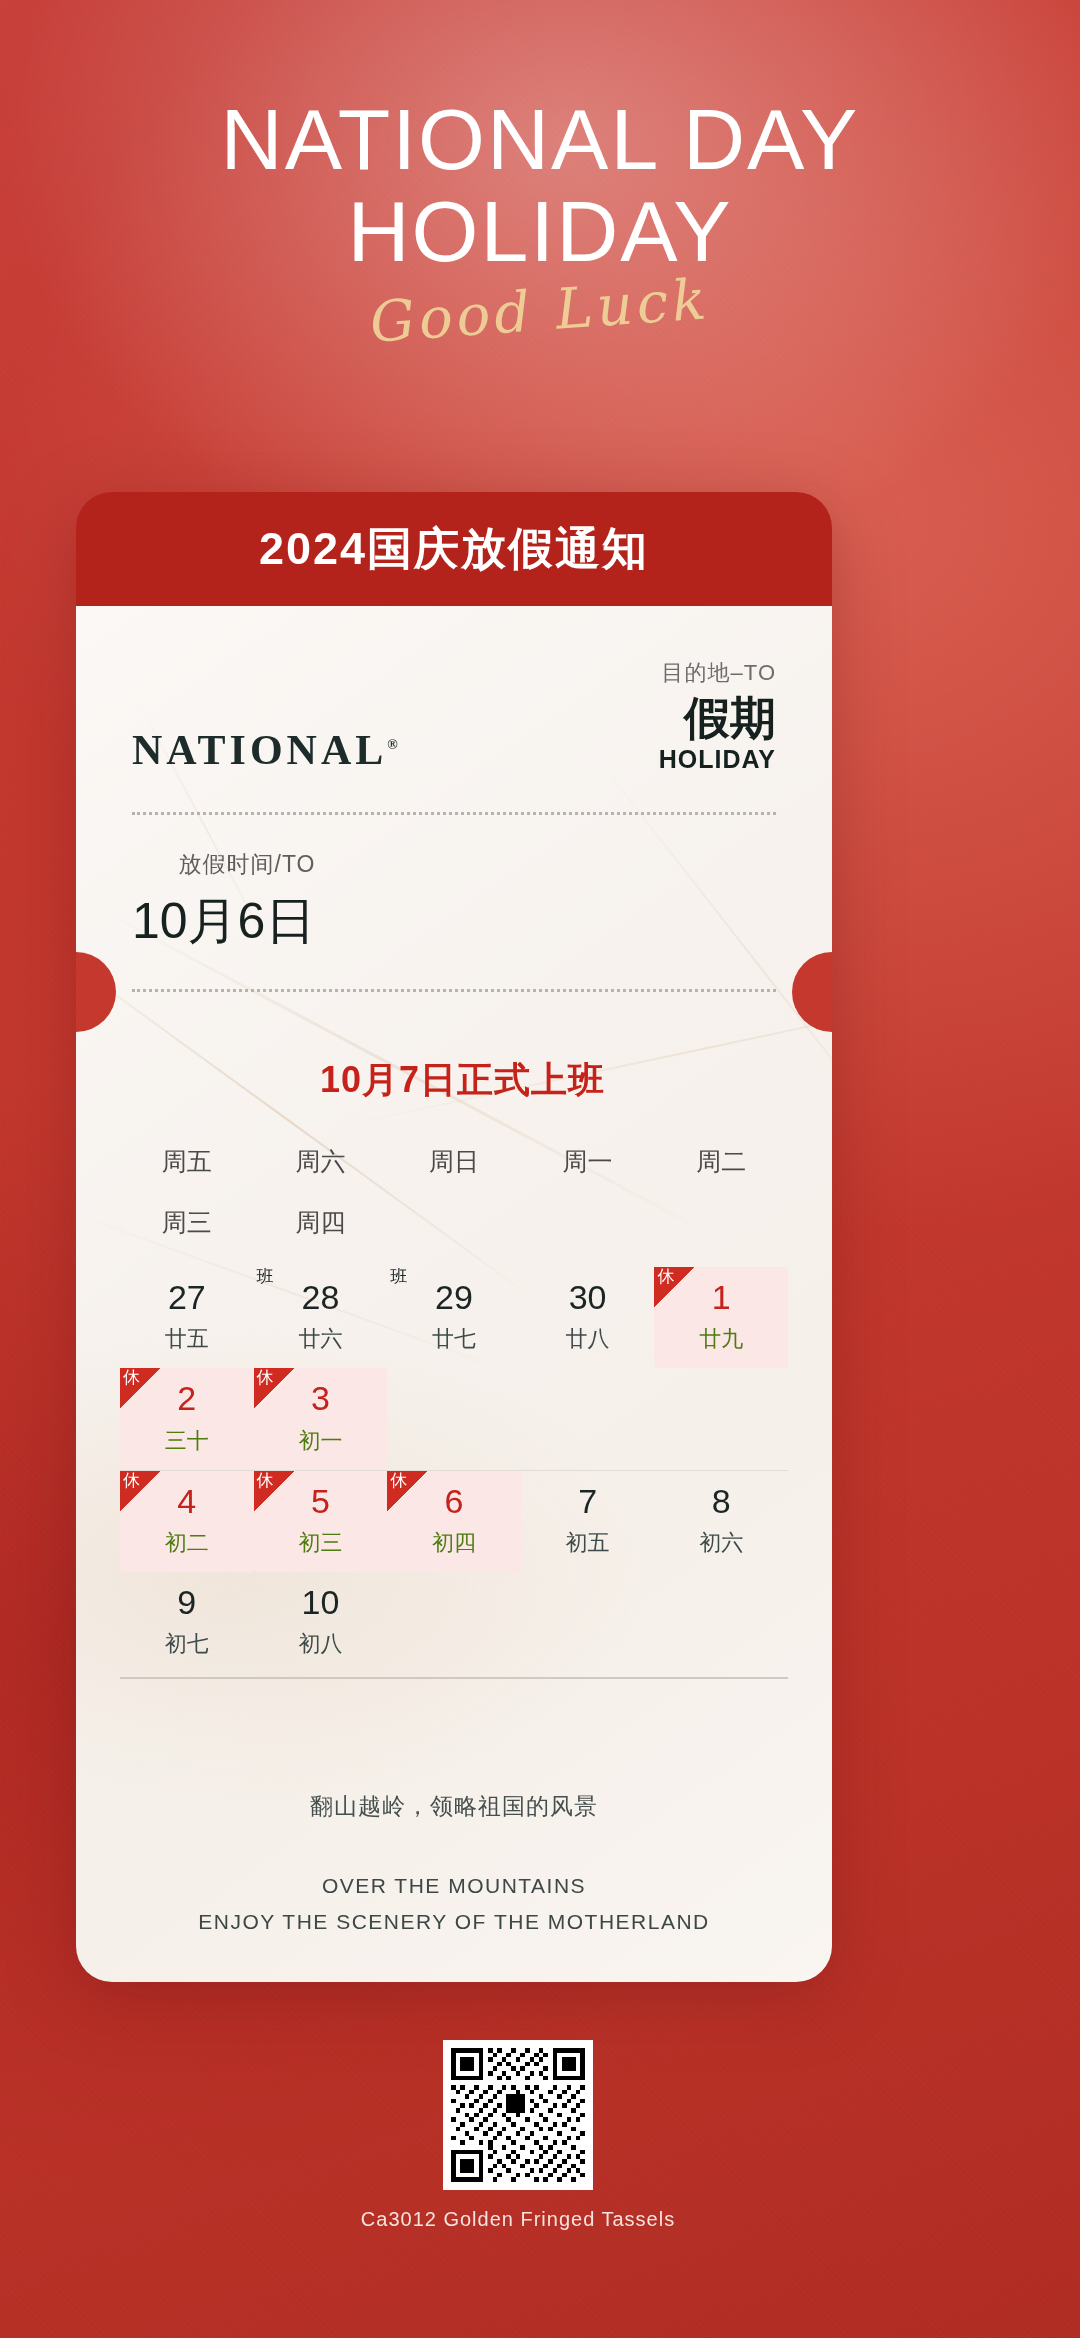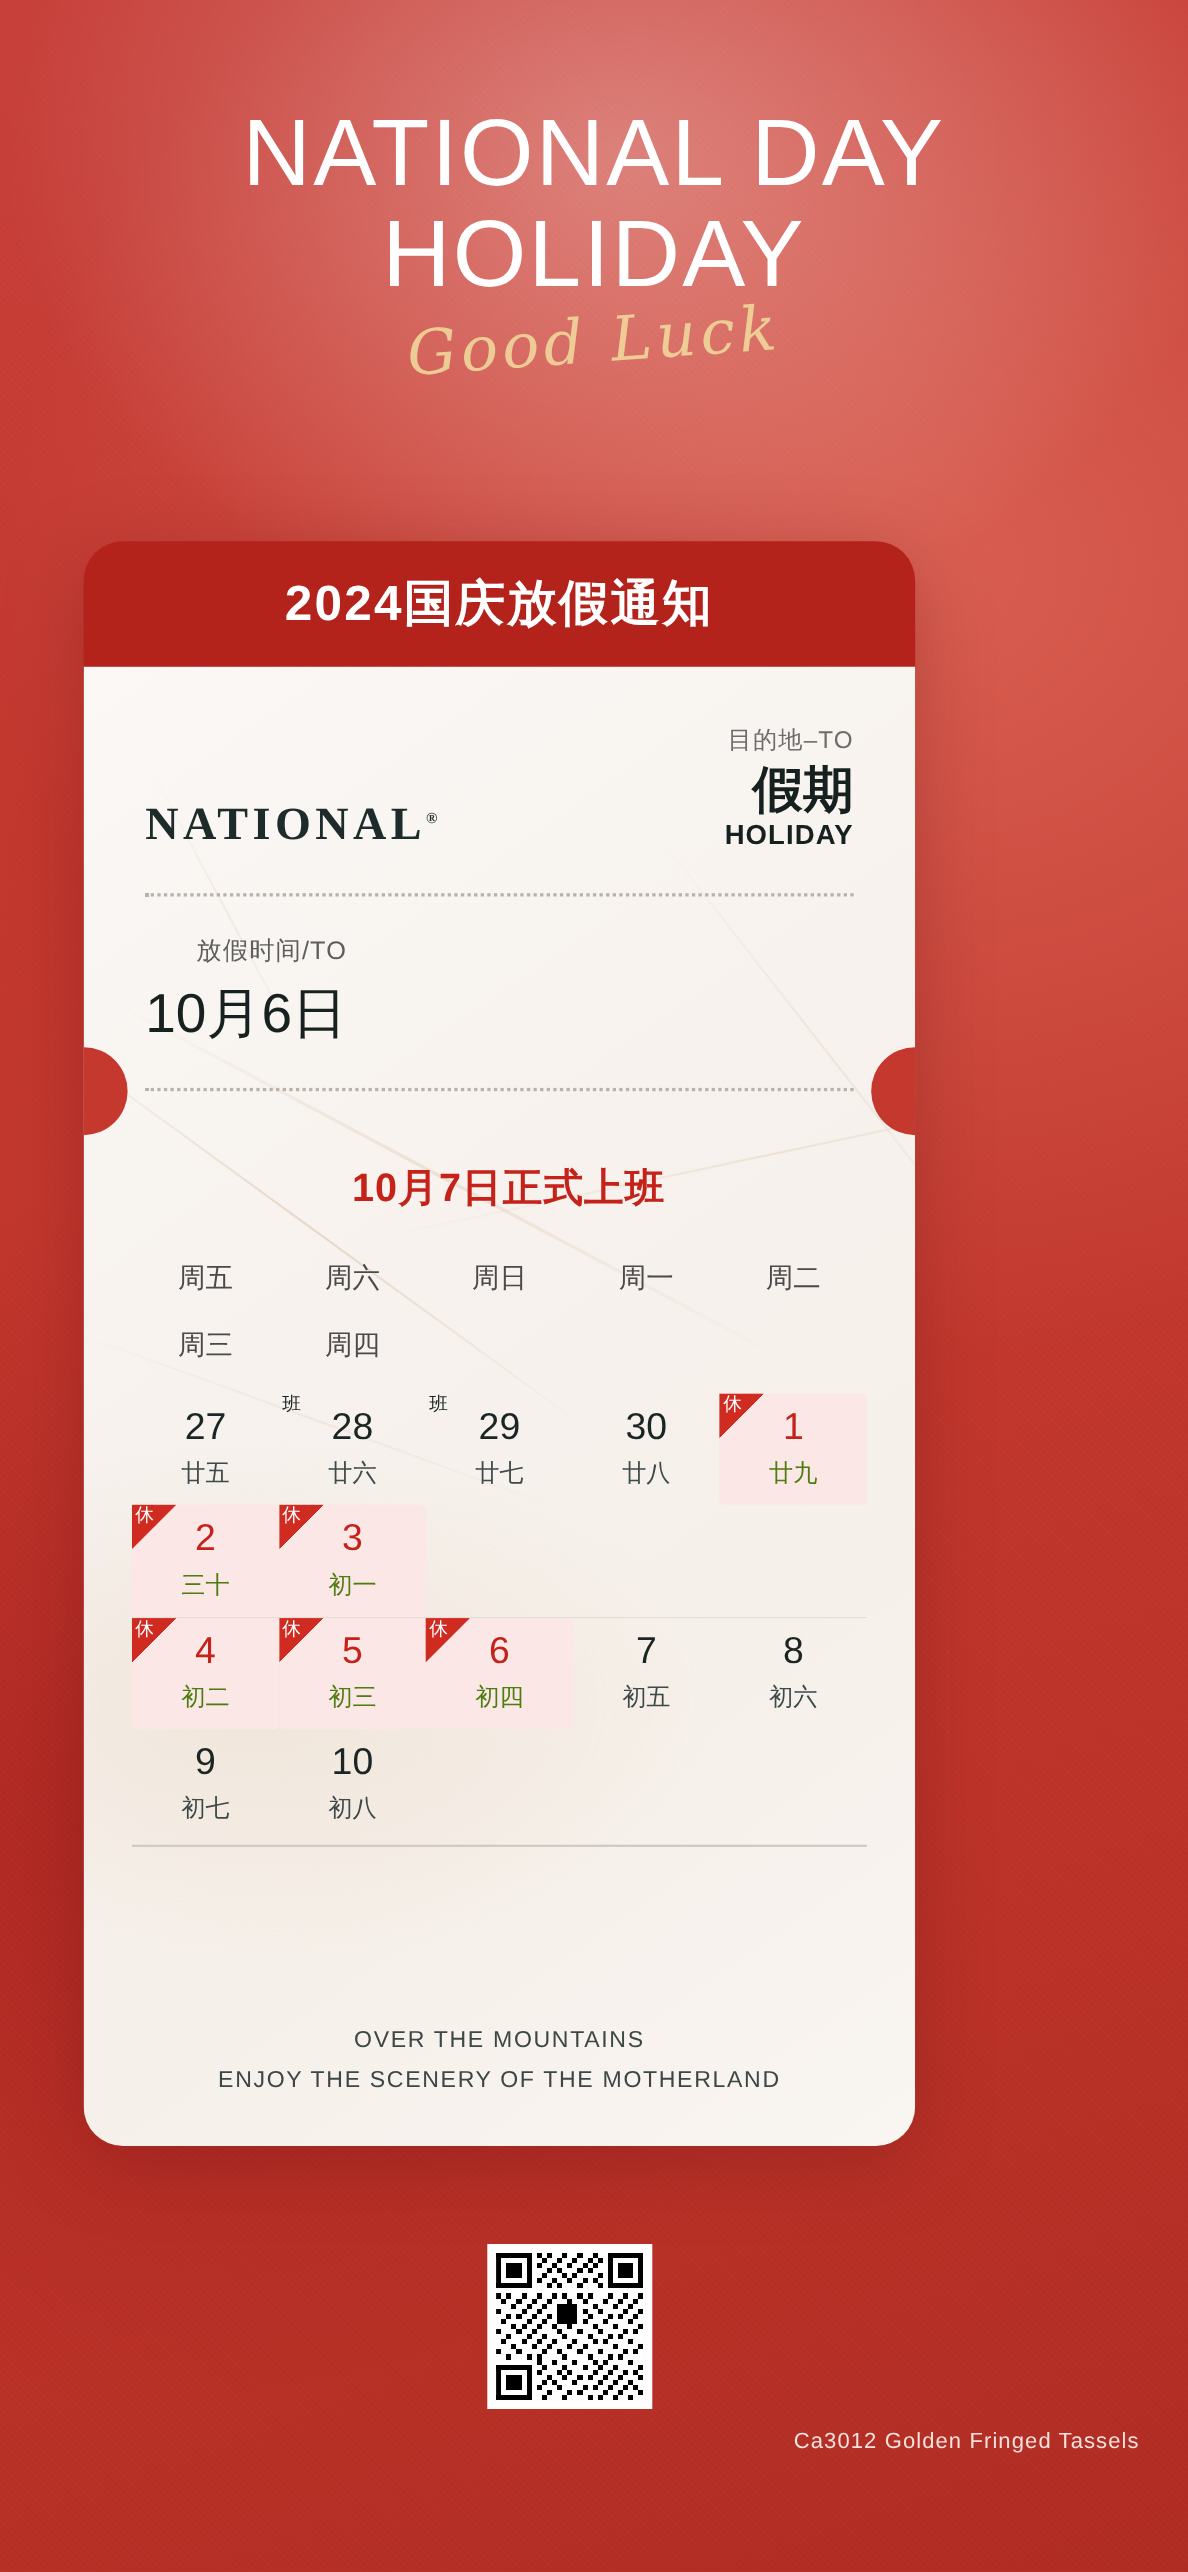--- a/index.html
+++ b/index.html
@@ -299,21 +299,21 @@
     color: #3d4746;
     letter-spacing: 1.5px;
   }
 
   
   .qr-wrap {
     position: absolute;
     left: 0;
     top: 2040px;
     width: 1036px;
-    text-align: right;
+    text-align: center;
     z-index: 6;
   }
   .qr {
     width: 150px;
     height: 150px;
     margin: 0 auto;
     background: #ffffff;
     padding: 8px;
   }
   .qr svg { display: block; }
@@ -489,20 +489,21 @@
           <div class="corner">
               <span></span>
             </div>
           <div class="num">10</div>
           <div class="lunar">初八</div>
         </div>
       </div>
     </div>
 
     <div class="section foot">
+      <div class="cn">翻山越岭，领略祖国的风景</div>
       <div class="en1">OVER THE MOUNTAINS</div>
       <div class="en2">ENJOY THE SCENERY OF THE MOTHERLAND</div>
     </div>
   </div>
 </div>
 
 <div class="qr-wrap">
   <div class="qr">
     <svg width="134" height="134" viewBox="0 0 29 29" shape-rendering="crispEdges">
       <rect width="29" height="29" fill="#ffffff"></rect>

